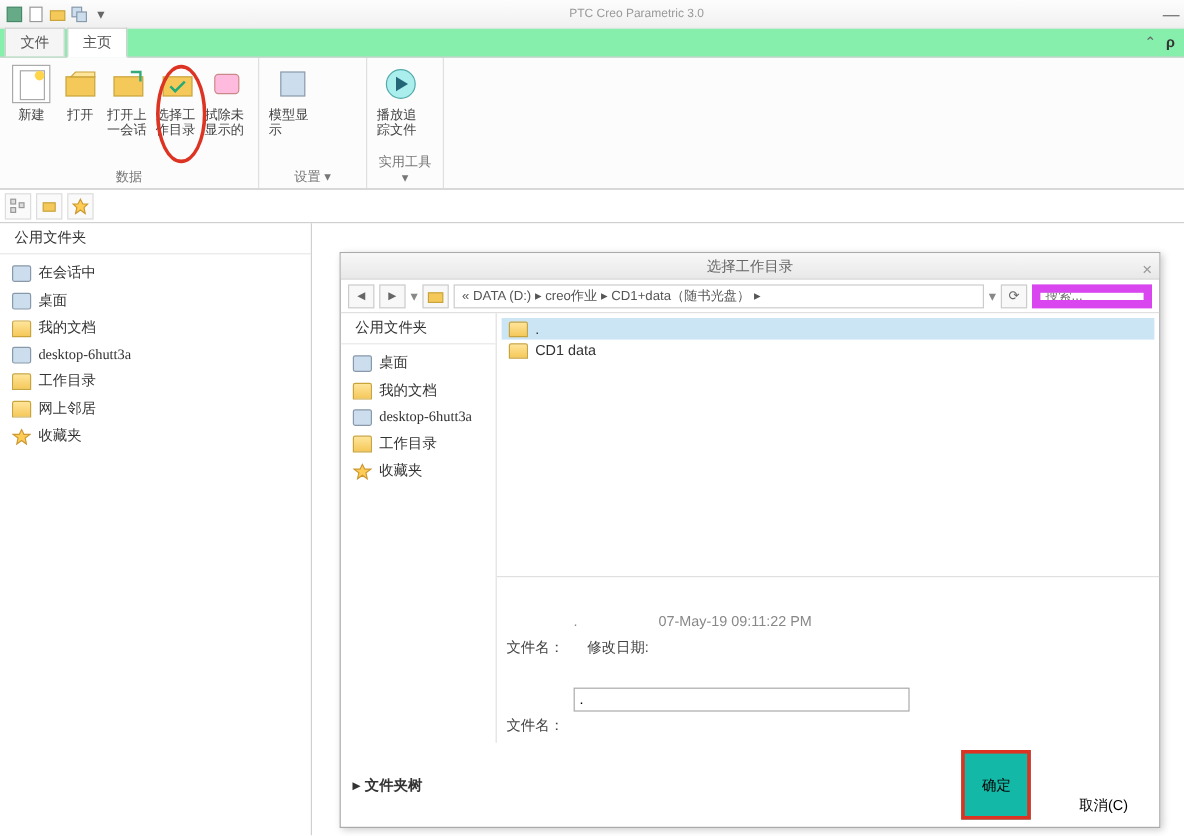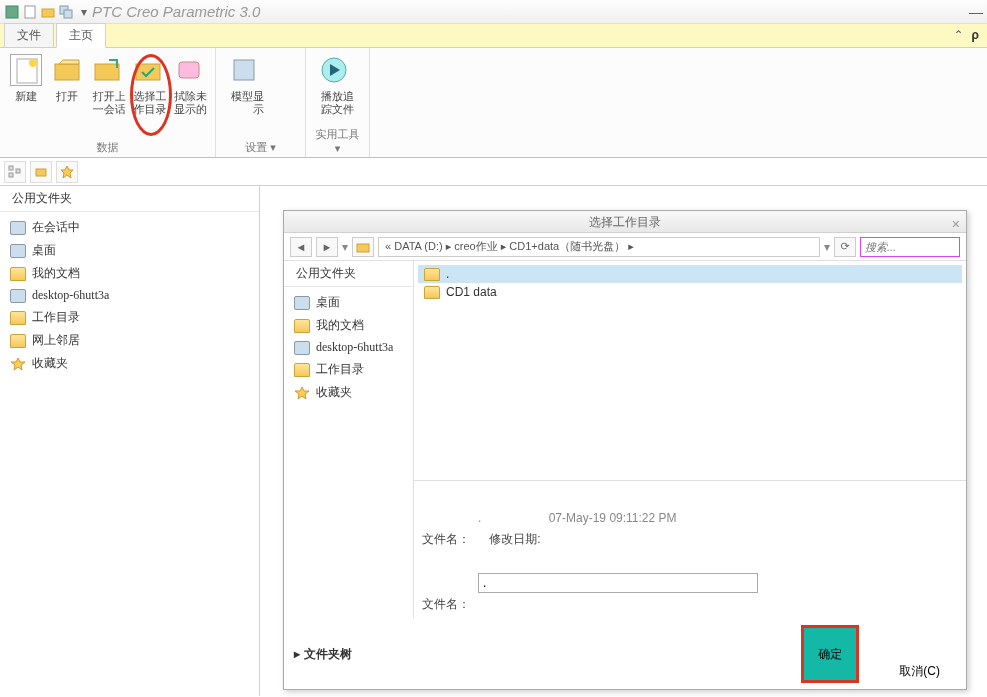--- a/index.html
+++ b/index.html
@@ -2,36 +2,36 @@
 <html><head>
 <meta charset="utf-8">
 <style>
 * { box-sizing: border-box; margin: 0; padding: 0; }
 body { font-family: "Microsoft YaHei", SimSun, sans-serif; font-size: 12px; color: #333; background: #fff; width: 987px; height: 697px; overflow: hidden; position: relative; }
 
 
 .title-bar { height: 24px; background: linear-gradient(#fdfdfd, #f0f0f0); border-bottom: 1px solid #e0e0e0; display: flex; align-items: center; padding: 0 4px; }
 .qt-icons { display: flex; gap: 2px; }
 .qt-icon { width: 16px; height: 16px; display: inline-flex; align-items: center; justify-content: center; }
-.app-title { flex: 1; color: #999; font-size: 15px; font-style: italic; }
+.app-title { flex: 1; text-align: center; color: #999; font-size: 10px; }
 .right-icons { display: flex; gap: 6px; align-items: center; font-size: 14px; color: #666; }
 
 
-.tabs-row { height: 24px; display: flex; align-items: flex-end; background: #fef9c3; border-bottom: 1px solid #d0d0d0; padding-left: 4px; position: relative; }
+.tabs-row { height: 24px; display: flex; align-items: flex-end; background: #86efac; border-bottom: 1px solid #d0d0d0; padding-left: 4px; position: relative; }
 .tab { padding: 3px 12px; border: 1px solid #d0d0d0; border-bottom: none; background: #f5f5f5; margin-right: 2px; font-size: 12px; color: #555; }
 .tab.active { background: #fff; border-bottom: 1px solid #fff; margin-bottom: -1px; }
 .tabs-right { position: absolute; right: 8px; top: 4px; display: flex; gap: 8px; }
 
 
 .ribbon { height: 110px; border-bottom: 1px solid #c0c0c0; display: flex; background: #fcfcfc; }
 .ribbon-group { border-right: 1px solid #e0e0e0; padding: 4px 6px 2px 6px; display: flex; flex-direction: column; }
 .ribbon-buttons { display: flex; flex: 1; }
 .ribbon-btn { display: flex; flex-direction: column; align-items: center; justify-content: flex-start; width: 44px; padding: 2px; cursor: pointer; }
 .ribbon-btn .icon { width: 32px; height: 32px; margin-bottom: 4px; }
-.ribbon-btn .lbl { font-size: 11px; text-align: right; color: #444; line-height: 13px; }
+.ribbon-btn .lbl { font-size: 11px; text-align: left; color: #444; line-height: 13px; }
 .ribbon-group-label { text-align: center; font-size: 11px; color: #777; padding-top: 2px; }
 .circle-highlight { position: absolute; width: 42px; height: 82px; border: 3px solid #d32; border-radius: 50%; left: 130px; top: 54px; pointer-events: none; }
 
 
 .mini-tb { height: 28px; border-bottom: 1px solid #d0d0d0; display: flex; align-items: center; padding: 0 4px; gap: 4px; }
 .mini-btn { width: 22px; height: 22px; border: 1px solid #ddd; background: #fafafa; display: inline-flex; align-items: center; justify-content: center; }
 
 
 .main { display: flex; height: 510px; }
 .sidebar { width: 260px; border-right: 1px solid #d0d0d0; }
@@ -40,21 +40,21 @@
 .folder-item { display: flex; align-items: center; padding: 3px 10px; gap: 6px; cursor: pointer; }
 .folder-icon { width: 16px; height: 14px; display: inline-block; }
 
 
 .dialog { position: absolute; left: 283px; top: 210px; width: 684px; height: 480px; border: 1px solid #aaa; background: #fff; box-shadow: 2px 2px 6px rgba(0,0,0,0.2); display: flex; flex-direction: column; }
 .dialog-title { height: 22px; background: linear-gradient(#f8f8f8,#e8e8e8); text-align: center; font-size: 12px; color: #666; line-height: 22px; position: relative; border-bottom: 1px solid #d0d0d0; }
 .dialog-close { position: absolute; right: 6px; top: 2px; color: #999; cursor: pointer; font-size: 14px; }
 .dialog-nav { height: 28px; display: flex; align-items: center; padding: 0 6px; gap: 4px; border-bottom: 1px solid #e0e0e0; }
 .nav-btn { width: 22px; height: 20px; border: 1px solid #ccc; background: #f8f8f8; display: inline-flex; align-items: center; justify-content: center; font-size: 11px; color: #666; }
 .breadcrumb { flex: 1; border: 1px solid #ccc; height: 20px; display: flex; align-items: center; padding: 0 6px; font-size: 11px; color: #555; gap: 4px; background: #fff; }
-.search-box { width: 100px; height: 20px; border: 1px solid #d946ef; padding: 0 4px; font-size: 11px; color: #999; font-style: italic; }
+.search-box { width: 100px; height: 20px; border: 7px solid #d946ef; padding: 0 4px; font-size: 11px; color: #999; }
 .dialog-toolbar { height: 26px; display: flex; align-items: center; padding: 0 6px; gap: 10px; border-bottom: 1px solid #e0e0e0; font-size: 12px; color: #555; }
 .dialog-body { flex: 1; display: flex; }
 .dialog-sidebar { width: 130px; border-right: 1px solid #e0e0e0; }
 .dialog-sidebar .sidebar-header { font-size: 12px; }
 .dialog-content { flex: 1; display: flex; flex-direction: column; }
 .file-list { flex: 1; padding: 4px; }
 .file-item { display: flex; align-items: center; gap: 6px; padding: 2px 6px; cursor: pointer; }
 .file-item.selected { background: #cce5f5; }
 .dialog-footer { border-top: 1px solid #e0e0e0; padding: 4px 8px; font-size: 12px; }
 .footer-row { display: flex; align-items: center; gap: 8px; padding: 2px 0; }

